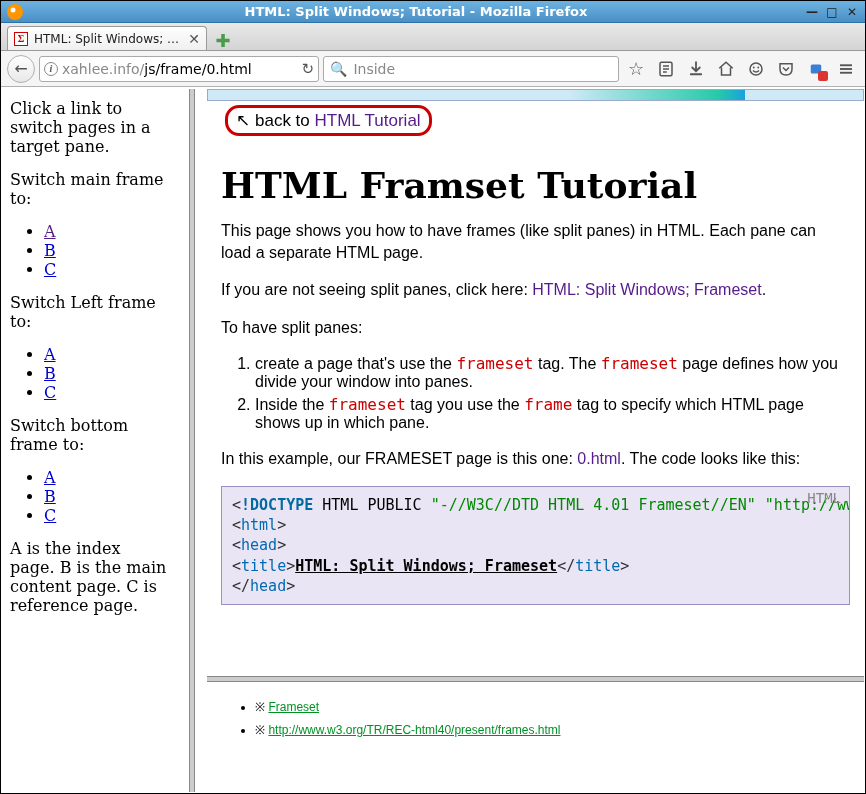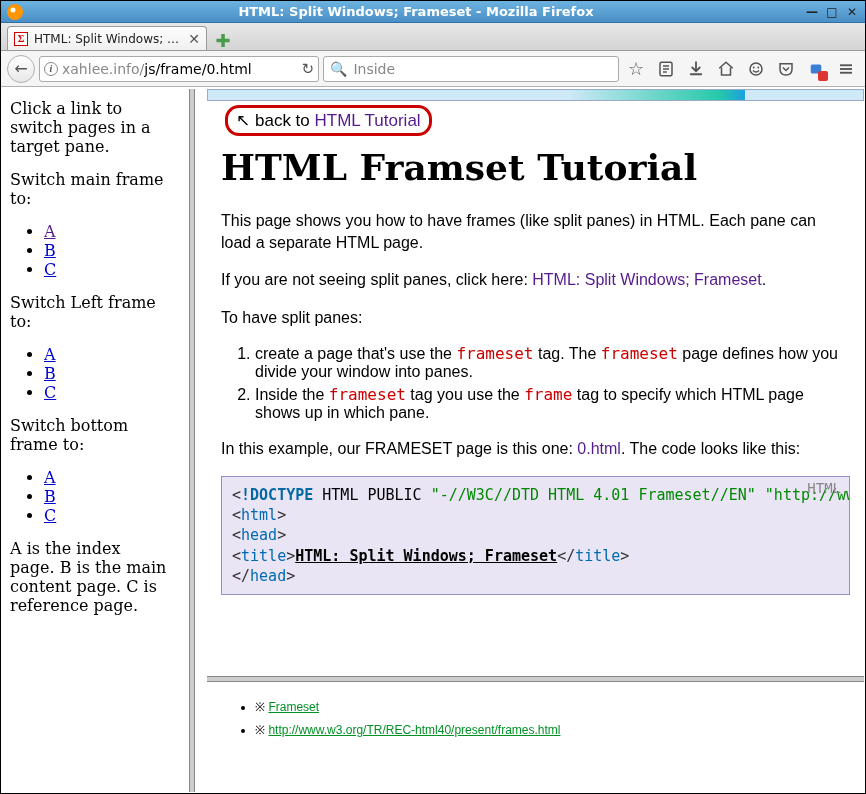--- a/index.html
+++ b/index.html
@@ -47,24 +47,24 @@
   
   .right-col { display:grid; grid-template-rows: 1fr 6px 110px;}
   .main-pane { padding: 0 14px 10px 14px; overflow:auto; font-family: Arial, sans-serif; font-size:16px; color:#000;}
   .bottom-pane { padding: 10px 14px; overflow:auto; font-family: Arial, sans-serif; font-size:12px;}
   .bottom-pane ul{margin:0; padding-left:34px;}
   .bottom-pane li{margin:6px 0;}
   .bottom-pane a{color:#009125;}
   
   
   .ad-strip{height:10px;}
-  .backlink { display:inline-block; border:3px solid #c00; border-radius:14px; padding:2px 8px; font-size:17px; margin:0 0 4px 4px;}
+  .backlink { display:inline-block; border:3px solid #c00; border-radius:14px; padding:2px 8px; font-size:17px; margin:0 0 22px 4px;}
   .backlink .pre{color:#000;}
   .backlink a{color:#3a3ae0; text-decoration:none;}
-  .main-pane h1{ font-family: "DejaVu Serif", Georgia, serif; font-size:36px; font-weight:bold; margin:6px 0 22px 0;}
+  .main-pane h1{ font-family: "DejaVu Serif", Georgia, serif; font-size:36px; font-weight:bold; margin:6px 0 14px 0;}
   .main-pane p{margin:0 0 16px 0; line-height:1.35;}
   .main-pane a{color:#551a8b; text-decoration:none;}
   .mono{font-family:"DejaVu Sans Mono", monospace; font-size:15px;}
   code.kw{color:#c00; font-family:"DejaVu Sans Mono", monospace;}
   .main-pane ol{padding-left:34px; margin:0 0 16px 0;}
   .main-pane ol li{margin:4px 0;}
   
   .codeblock{ background:#e9e5f5; border:1px solid #9a8fc0; padding:8px 10px; font-family:"DejaVu Sans Mono", monospace; font-size:15px; white-space:pre; line-height:1.35; position:relative; overflow:hidden;}
   .codeblock .lang-label{position:absolute; top:2px; right:8px; color:#888; font-size:14px;}
   .codeblock .doctype{color:#0369a1;font-weight:bold;}
@@ -75,21 +75,21 @@
   
   .urltext{font-size:14px; white-space:nowrap;}
 </style>
 </head>
 <body>
 
 <div class="desktop">
 
   <div class="titlebar">
     <div class="ff-logo"></div>
-    <div class="title">HTML: Split Windows; Frameset - Mozilla Firefox</div>
+    <div class="title">HTML: Split Windows; Tutorial - Mozilla Firefox</div>
     <div class="winbtns">
       <div class="winbtn">—</div>
       <div class="winbtn">□</div>
       <div class="winbtn">✕</div>
     </div>
   </div>
 
   <div class="tabstrip">
     <div class="tab">
       <div class="favicon">Σ</div>

